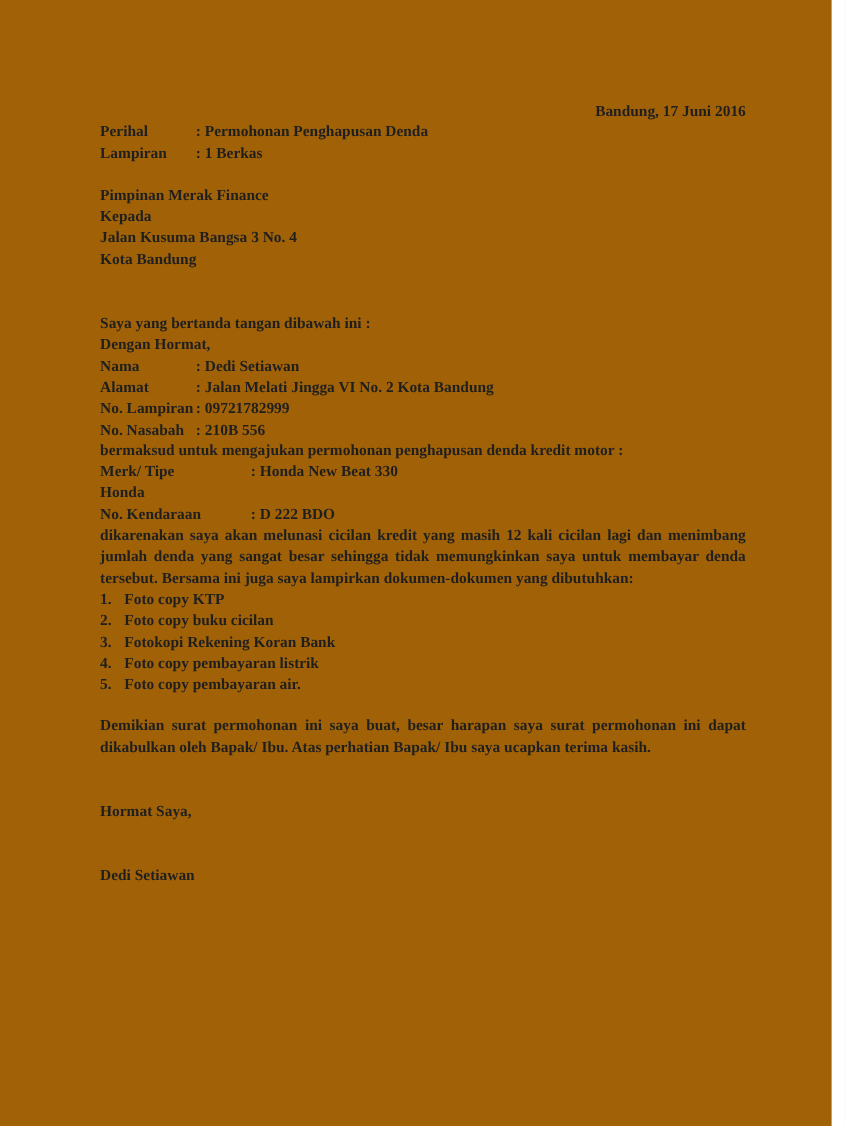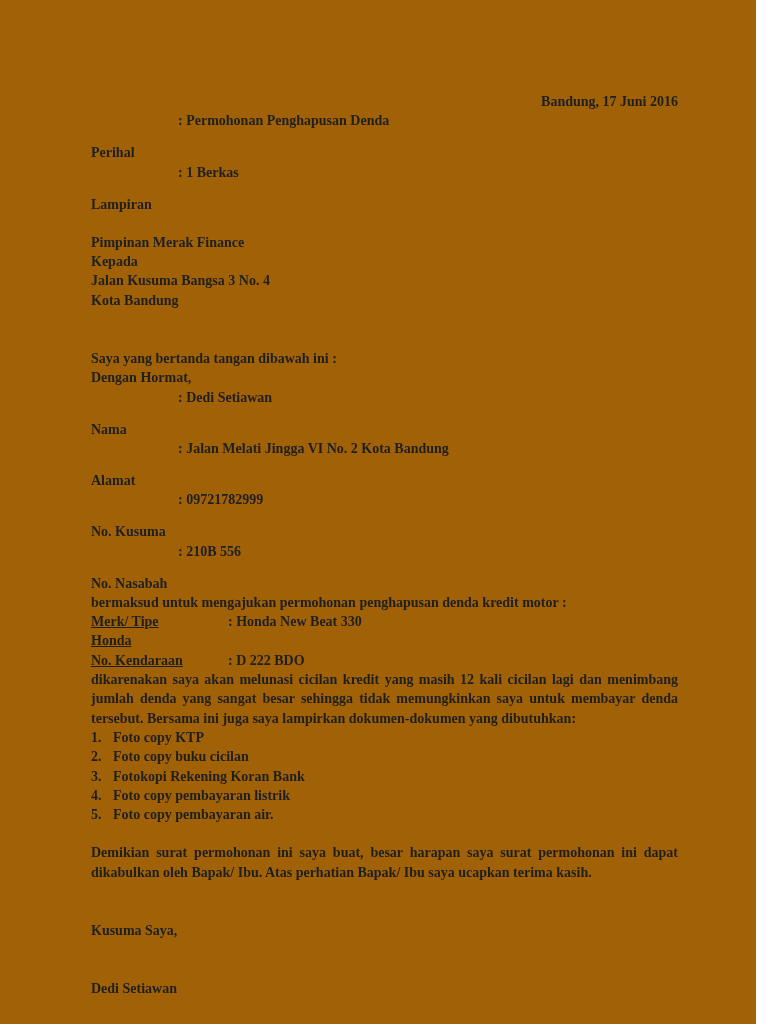--- a/index.html
+++ b/index.html
@@ -18,22 +18,22 @@
   .content {
     position: absolute;
     left: 91px;
     top: 92px;
     width: 587px;
   }
   .line { min-height: 19.3px; }
   .date-line { text-align: right; }
   .row { display: flex; }
   .row .lbl { flex: 0 0 auto; }
-  .w1 { width: 87px; margin-top: 32px; }   
-  .w2 { width: 137px; text-decoration: underline; }  
+  .w1 { width: 87px; }   
+  .w2 { width: 137px; }  
   .row .val { flex: 1 1 auto; }
   .para { text-align: justify; }
   .sp-1 { height: 19px; }
   .sp-2 { height: 39px; }
   .att-list { counter-reset: att; }
   .att-item { display: block; }
   .att-item::before {
     counter-increment: att;
     content: counter(att) ".";
     display: inline-block;
@@ -72,21 +72,21 @@
 
     <div class="row line">
       <span class="lbl w1">Nama</span>
         <span class="val">: Dedi Setiawan</span>
     </div>
     <div class="row line">
       <span class="lbl w1">Alamat</span>
         <span class="val">: Jalan Melati Jingga VI No. 2 Kota Bandung</span>
     </div>
     <div class="row line">
-      <span class="lbl w1">No. Kusuma</span>
+      <span class="lbl w1">No. Lampiran</span>
         <span class="val">: 09721782999</span>
     </div>
     <div class="row line">
       <span class="lbl w1">No. Nasabah</span>
         <span class="val">: 210B 556</span>
     </div>
 
     <div class="line">bermaksud untuk mengajukan permohonan penghapusan denda kredit motor :</div>
 
     <div class="row line">
@@ -110,20 +110,20 @@
       <div class="att-item line"><span>Foto copy pembayaran listrik</span></div>
       <div class="att-item line"><span>Foto copy pembayaran air.</span></div>
     </div>
 
     <div class="sp-1"></div>
 
     <div class="para">Demikian surat permohonan ini saya buat, besar harapan saya surat permohonan ini dapat dikabulkan oleh Bapak/ Ibu. Atas perhatian Bapak/ Ibu saya ucapkan terima kasih.</div>
 
     <div class="sp-2"></div>
 
-    <div class="line">Kusuma Saya,</div>
+    <div class="line">Hormat Saya,</div>
 
     <div class="sp-2"></div>
 
     <div class="line">Dedi Setiawan</div>
 
   </div>
 </div>
 
 </body></html>

